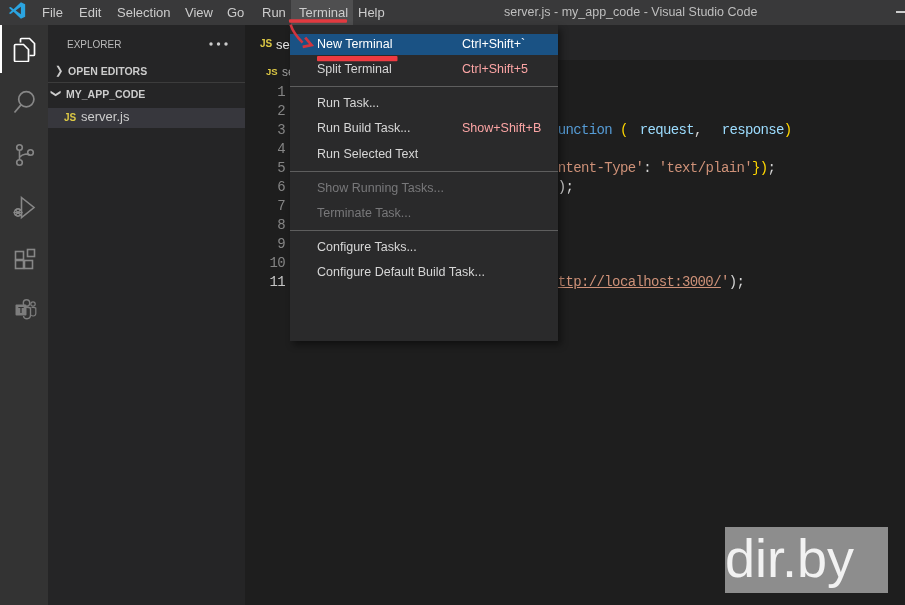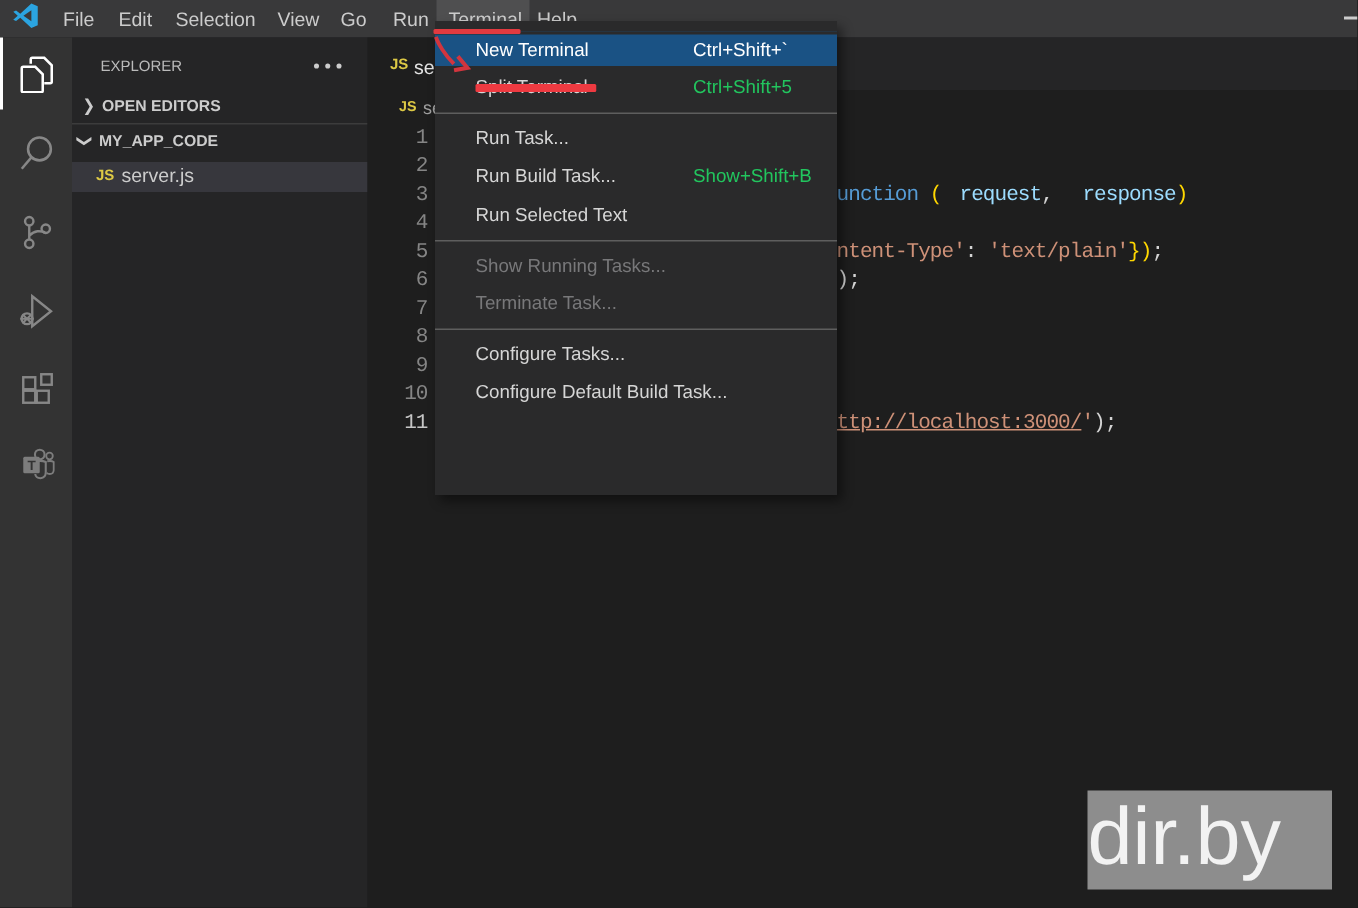--- a/index.html
+++ b/index.html
@@ -31,23 +31,23 @@
   #tabstrip { position:absolute; left:245px; top:25px; width:660px; height:35px; background:#252526; }
   #tab1 { position:absolute; left:0; top:0; width:120px; height:35px; background:#1e1e1e; }
   #editor { position:absolute; left:245px; top:60px; width:660px; height:545px; background:#1e1e1e; }
   #gutter { position:absolute; left:245px; top:82.5px; width:40px; font:14px/19px "Liberation Mono", monospace; letter-spacing:-0.63px; color:#858585; text-align:right; white-space:pre; }
   #code { position:absolute; left:309px; top:82.5px; font:14px/19px "Liberation Mono", monospace; letter-spacing:-0.63px; color:#d4d4d4; white-space:pre; }
   .kw { color:#569cd6; } .var { color:#9cdcfe;margin-left:12px; } .str { color:#ce9178; } .fn { color:#dcdcaa; }
   .num { color:#b5cea8; } .g { color:#ffd700; }
   #breadcrumb { position:absolute; left:245px; top:60px; width:660px; height:22px; }
 
   
-  #menu { position:absolute; left:290px; top:14px; width:268px; height:316px; background:#2a2a2b; box-shadow:3px 4px 7px rgba(0,0,0,0.45); padding-top:6.5px; }
+  #menu { position:absolute; left:290px; top:25px; width:268px; height:316px; background:#2a2a2b; box-shadow:3px 4px 7px rgba(0,0,0,0.45); padding-top:6.5px; }
   .mi { position:relative; height:25.4px; line-height:25.4px; font-size:12.5px; color:#d6d6d6; padding-left:27px; }
-  .mi .sc { position:absolute; left:172px; top:0; color:#22c55e; }
+  .mi .sc { position:absolute; left:172px; top:0; color:#fca5a5; }
   .mi.dis { color:#78787a; }
   .mi.hl { background:#1a5284; color:#ffffff; border-top:2px solid #2a2a2b; border-bottom:2px solid #2a2a2b; line-height:21.4px; }
   .mi.hl .sc { color:#ffffff; }
   .msep { height:8.6px; position:relative; }
   .msep:after { content:""; position:absolute; left:0; right:0; top:3.8px; height:1px; background:#5e5e5e; }
 
   
   #dirby { position:absolute; left:725px; top:527px; width:163px; height:66px; background:#8d8d8d; color:#f2f2f2; font-size:54px; line-height:62px; }
 
   
@@ -62,20 +62,21 @@
   </svg>
   <div id="term-hl"></div>
   <span class="mitem" style="left:42px">File</span>
   <span class="mitem" style="left:79px">Edit</span>
   <span class="mitem" style="left:117px">Selection</span>
   <span class="mitem" style="left:185px">View</span>
   <span class="mitem" style="left:227px">Go</span>
   <span class="mitem" style="left:262px">Run</span>
   <span class="mitem" style="left:299px">Terminal</span>
   <span class="mitem" style="left:358px">Help</span>
+  <span id="wtitle">server.js - my_app_code - Visual Studio Code</span>
   <div id="winmin"></div>
 </div>
 
 <div id="activitybar">
   <div id="actsel"></div>
 
   <svg class="abs" style="left:12px;top:11px" width="25" height="26" viewBox="0 0 25 26" fill="none" stroke="#ffffff" stroke-width="1.7">
     <path d="M8.5 6.5 L8.5 3.5 Q8.5 2.5 9.5 2.5 L17.5 2.5 L22.5 7.5 L22.5 18.5 Q22.5 19.5 21.5 19.5 L17.5 19.5"></path>
     <path d="M2.5 9.5 Q2.5 8.5 3.5 8.5 L11.5 8.5 L16.5 13.5 L16.5 24.5 Q16.5 25.5 15.5 25.5 L3.5 25.5 Q2.5 25.5 2.5 24.5 Z"></path>
   </svg>

